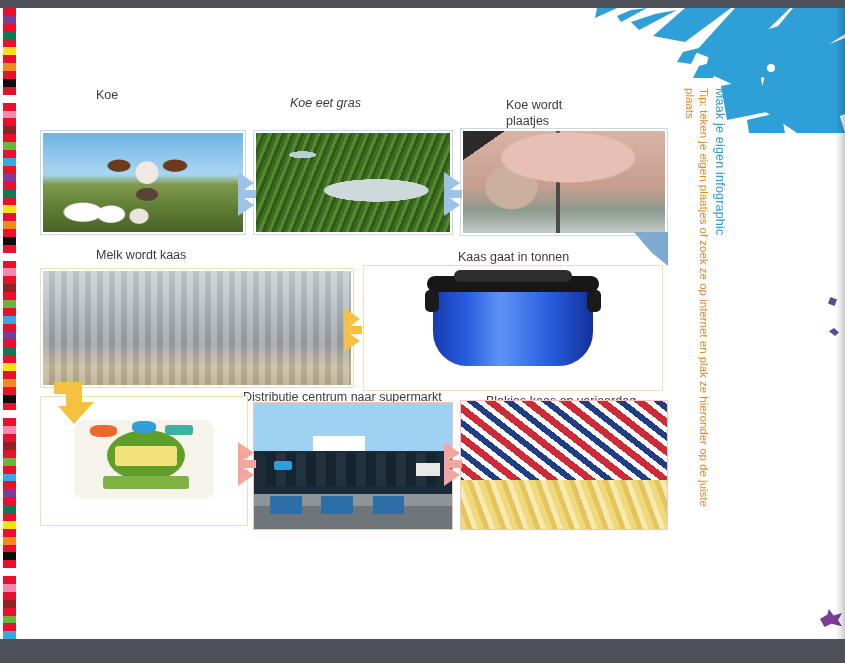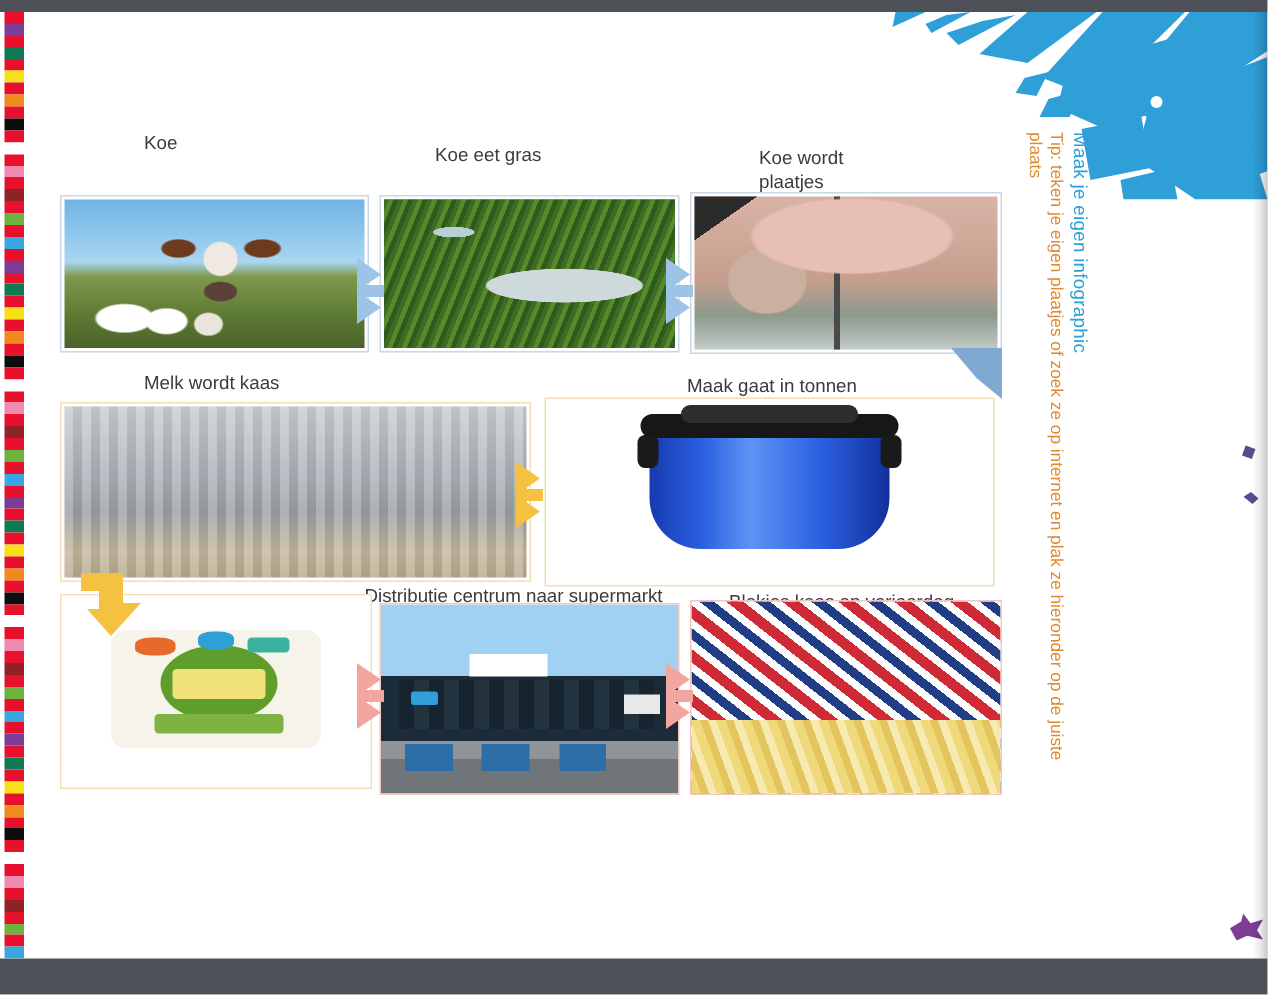--- a/index.html
+++ b/index.html
@@ -270,21 +270,21 @@
 
     <div class="right-rail">
       <div class="letter-b">B.</div>
       <div class="vtext rail-title">Maak je eigen infographic</div>
       <div class="vtext rail-tip">Tip: teken je eigen plaatjes of zoek ze op internet en plak ze hieronder op de juiste plaats</div>
     </div>
 
     <div class="board">
 
       <div class="caption" style="left:58px; top:8px;">Koe</div>
-      <div class="caption" style="left:252px; top:16px;">Koe eet gras</div>
+      <div class="caption" style="left:252px; top:16px;font-style:italic;">Koe eet gras</div>
       <div class="caption" style="left:468px; top:18px;">Koe wordt
 plaatjes</div>
 
       <div class="photo framed" style="left:2px; top:50px; width:206px; height:105px;">
         <div class="inner img-cows"></div>
       </div>
 
       <div class="photo framed" style="left:215px; top:50px; width:200px; height:105px;">
         <div class="inner img-grass"></div>
       </div>
@@ -311,21 +311,21 @@
             </g>
           </svg>
       </div>
       <div class="chev" style="left:596px; top:152px;">
         <svg width="34" height="34" viewBox="0 0 34 34">
             <path fill="#7fa9d0" d="M0 0 L34 0 L34 34 L17 20 Z"></path>
           </svg>
       </div>
 
       <div class="caption" style="left:58px; top:168px;text-align:right;">Melk wordt kaas</div>
-      <div class="caption" style="left:420px; top:170px;">Maak gaat in tonnen</div>
+      <div class="caption" style="left:420px; top:170px;">Kaas gaat in tonnen</div>
 
       <div class="photo frame-cream" style="left:2px; top:188px; width:314px; height:120px; padding:2px; background:#fff;">
         <div class="inner img-factory"></div>
       </div>
 
       <div class="photo frame-cream" style="left:325px; top:185px; width:300px; height:126px; background:#ffffff;">
         <div class="inner img-barrel-bg" style="position:relative;">
           <div style="position:absolute; left:50%; top:14px; transform:translateX(-50%); width:160px; height:86px;
                       background:linear-gradient(to right,#153bb0 0%,#2a5fe0 22%,#5f93f5 42%,#2a5fe0 72%,#12309a 100%);
                       border-radius:14px 14px 34px 34px;"></div>

